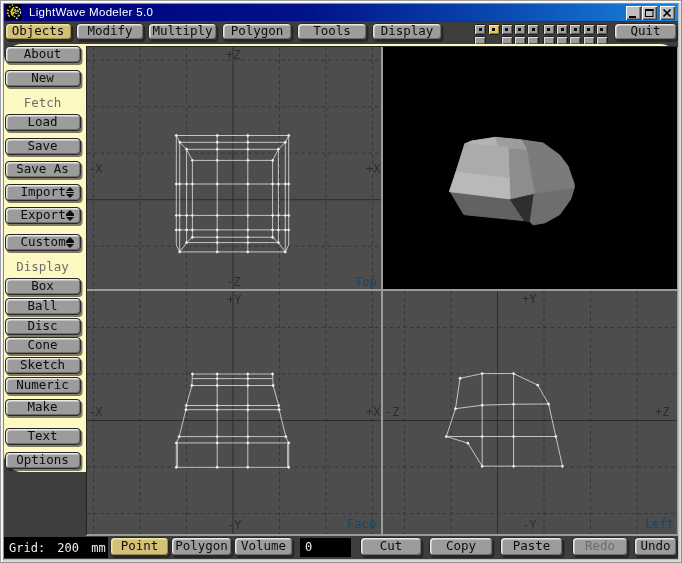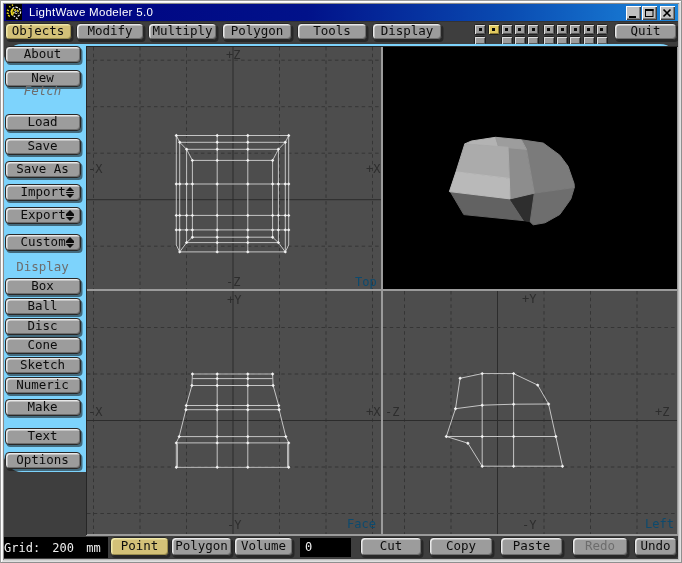--- a/index.html
+++ b/index.html
@@ -40,21 +40,21 @@
   .menu-btn{top:2px;height:17px;}
   #quit-btn{left:610px;top:2px;width:63px;height:17px;}
 
   
   .bank-btn{position:absolute;background:#9c9c9c;border:1px solid #1f1f1f;border-radius:1.5px;
     box-shadow: inset 1px 1px 0 #dedede, inset -1px -1px 0 #5a5a5a;}
   .bank-btn.sel{background:#e0c960;box-shadow: inset 1px 1px 0 #f7eba8, inset -1px -1px 0 #8f7d35;}
   .bank-dot{position:absolute;left:50%;top:50%;width:3px;height:3px;margin:-1.5px 0 0 -1.5px;background:#0a0a0a;}
 
   
-  #main{position:absolute;left:0;top:40px;width:674px;height:428px;background:#7dd3fc;border-radius:18px;}
+  #main{position:absolute;left:0;top:40px;width:674px;height:428px;background:#fef9c3;border-radius:18px;}
 
   
   .sb-btn{left:0.5px;width:76px;height:17px;}
   .sb-label{position:absolute;left:0.5px;width:76px;height:17px;color:#6d6d6d;
     font-size:12.5px;letter-spacing:0;display:flex;align-items:center;justify-content:center;}
   .dd-arrows{position:absolute;right:6px;top:50%;margin-top:-5.5px;width:8px;height:11px;
     background:linear-gradient(180deg,rgba(0,0,0,0) 4.5px,#0d0d0d 4.5px,#0d0d0d 6.2px,rgba(0,0,0,0) 6.2px);}
   .dd-arrows::before{content:"";position:absolute;left:0;top:0;border-left:4px solid transparent;
     border-right:4px solid transparent;border-bottom:4px solid #0d0d0d;}
   .dd-arrows::after{content:"";position:absolute;left:0;bottom:0;border-left:4px solid transparent;
@@ -74,21 +74,21 @@
      box-shadow: inset 1px 1px 0 #262626;}
 
   #wire-svg{position:absolute;left:0;top:0;width:682px;height:563px;pointer-events:none;z-index:5;}
 
   .axlabel{position:absolute;color:#2d2d2d;font-size:12px;letter-spacing:0;line-height:12px;z-index:6;}
   .vpname{position:absolute;color:#0c4a6e;font-size:12px;letter-spacing:0;line-height:12px;z-index:6;}
 
   
   #statusbar{position:absolute;left:0;top:532px;width:674px;height:23px;background:#3e3e3e;}
   #grid-field{position:absolute;left:0px;top:1px;width:104px;height:21px;background:#000;
-    color:#efefef;font-size:12px;letter-spacing:0;word-spacing:5px;display:flex;align-items:center;}
+    color:#efefef;font-size:12px;letter-spacing:0;word-spacing:5px;display:flex;align-items:center;padding-left:5px;}
   #counter-field{position:absolute;left:296px;top:1.5px;width:51px;height:19px;background:#000;
     color:#efefef;font-size:12px;display:flex;align-items:center;padding-left:5px;}
   .status-btn{top:1px;height:19px;}
 </style>
 </head>
 <body>
 
 <div id="win">
   <div id="client">
 
@@ -190,21 +190,21 @@
     </div>
 
     <div id="main">
       <div id="sidebar">
           <div class="lwb sb-btn" style="top: 2px;">
             <span>About</span>
           </div>
           <div class="lwb sb-btn" style="top: 26px;">
             <span>New</span>
           </div>
-          <div class="sb-label" style="top: 38px; font-style: italic;">Fetch</div>
+          <div class="sb-label" style="top: 50px;">Fetch</div>
           <div class="lwb sb-btn" style="top: 70px;">
             <span>Load</span>
           </div>
           <div class="lwb sb-btn" style="top: 94px;">
             <span>Save</span>
           </div>
           <div class="lwb sb-btn" style="top: 117px;">
             <span>Save As</span>
           </div>
           <div class="lwb sb-btn dd" style="top: 140px;">

